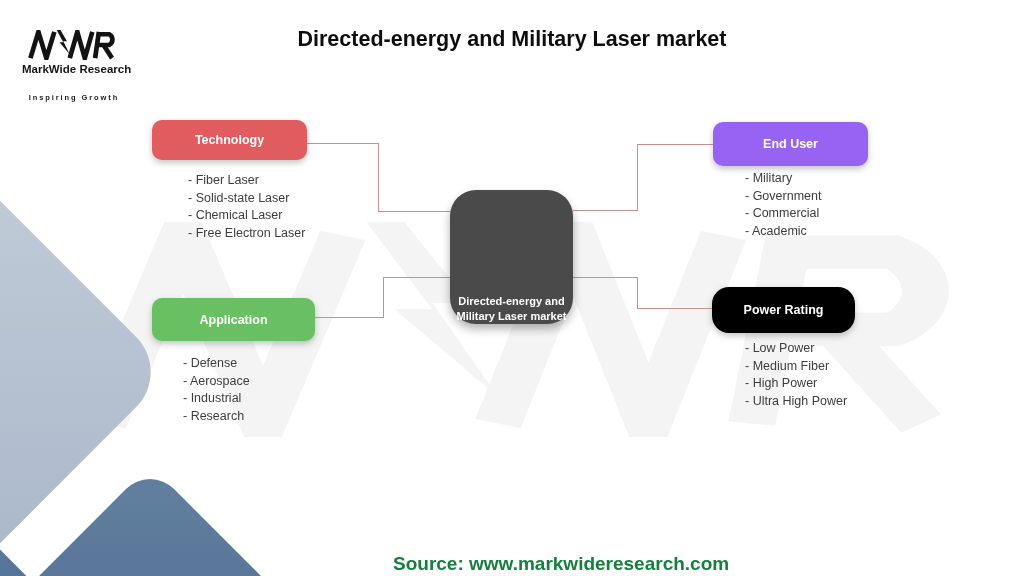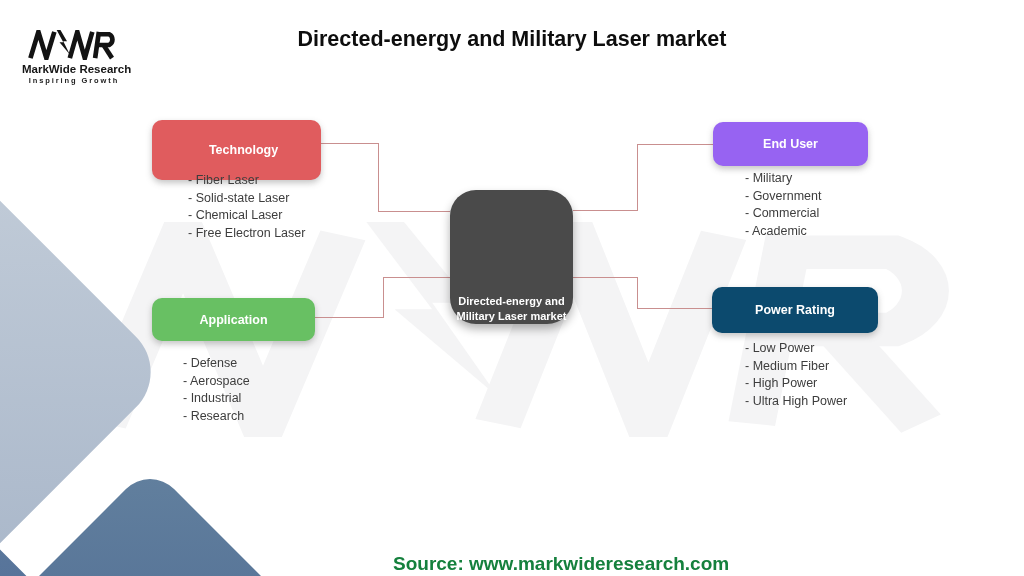--- a/index.html
+++ b/index.html
@@ -5,21 +5,21 @@
   html,body{margin:0;padding:0}
   .page{position:relative;width:1024px;height:576px;background:#ffffff;overflow:hidden;font-family:"Liberation Sans",sans-serif}
   .watermark{position:absolute;left:75px;top:222px;color:#f4f4f5}
   .diamond{position:absolute}
   .d-light{left:-227px;top:207px;width:330px;height:330px;border-radius:50px;transform:rotate(45deg);background:linear-gradient(135deg,#c3cdd9,#a8b6c9)}
   .d-dark{left:10px;top:523px;width:280px;height:280px;border-radius:34px;transform:rotate(45deg);background:linear-gradient(135deg,#62809e,#44608d)}
   .d-corner{left:-150px;top:541px;width:200px;height:200px;border-radius:26px;transform:rotate(45deg);background:linear-gradient(135deg,#5d7a9e,#47648f)}
   .logo{position:absolute;left:22px;top:30px;width:104px;text-align:center;color:#131313}
   .logo svg{display:block;margin:0 auto}
   .brand{font-size:11.5px;font-weight:bold;color:#161616;letter-spacing:0;margin-top:3px;white-space:nowrap}
-  .tagline{font-size:7.5px;font-weight:bold;color:#222;letter-spacing:1.9px;margin-top:1px;white-space:nowrap}
+  .tagline{font-size:7.5px;font-weight:bold;color:#222;letter-spacing:1.9px;margin-top:18px;white-space:nowrap}
   .title{position:absolute;left:0;right:0;top:27px;text-align:center;font-size:21.5px;font-weight:bold;color:#0d0d0d}
   .connectors{position:absolute;left:0;top:0}
   .seg-box{position:absolute;border-radius:10px;display:flex;align-items:center;justify-content:center;color:#fff;font-weight:bold;font-size:12.5px;box-shadow:0 3px 6px rgba(90,90,90,.35)}
   .seg-list{position:absolute;font-size:12.5px;color:#3d3d3d;line-height:17.6px}
   .center-node{position:absolute;left:450px;top:190px;width:123px;height:134px;background:#4a4a4a;border-radius:26px;display:flex;align-items:flex-end;justify-content:center;text-align:center;color:#fff;font-weight:bold;font-size:11px;line-height:15px;box-shadow:0 5px 10px rgba(0,0,0,.3)}
   .center-node div{white-space:nowrap}
   .source{position:absolute;top:553px;left:393px;font-size:19px;font-weight:bold;color:#15803d}
   .disclaimer{position:absolute;top:548px;left:667px;font-size:10.5px;color:#111}
 </style>
 </head>
@@ -67,21 +67,21 @@
     <polyline points="573,277 637,277 637,308 712,308" fill="none" stroke-width="1" shape-rendering="crispEdges" stroke="#c98f8f"></polyline>
   </svg>
 
   <div class="center-node">
     <div>
       <div>Directed-energy and</div>
       <div>Military Laser market</div>
     </div>
   </div>
 
-  <div class="seg-box" style="left: 152px; top: 120px; width: 155px; height: 60px; background: rgb(224, 92, 94); padding-left: 14px;">
+  <div class="seg-box" style="left: 152px; top: 120px; width: 155px; height: 40px; background: rgb(224, 92, 94);">
     <span>Technology</span>
   </div>
   <div class="seg-list" style="left:188px;top:172px">
       <div>- Fiber Laser</div>
       <div>- Solid-state Laser</div>
       <div>- Chemical Laser</div>
       <div>- Free Electron Laser</div>
     </div>
 
   <div class="seg-box" style="left: 713px; top: 122px; width: 155px; height: 44px; background: rgb(151, 99, 242);">
@@ -97,21 +97,21 @@
   <div class="seg-box" style="left: 152px; top: 298px; width: 163px; height: 43px; background: rgb(104, 192, 99);">
     <span>Application</span>
   </div>
   <div class="seg-list" style="left:183px;top:355px">
       <div>- Defense</div>
       <div>- Aerospace</div>
       <div>- Industrial</div>
       <div>- Research</div>
     </div>
 
-  <div class="seg-box" style="left: 712px; top: 287px; width: 166px; height: 46px; background: #0c4a6e;">
+  <div class="seg-box" style="left: 712px; top: 287px; width: 143px; height: 46px; background: #000000; border-radius: 17px;">
     <span>Power Rating</span>
   </div>
   <div class="seg-list" style="left:745px;top:340px">
       <div>- Low Power</div>
       <div>- Medium Fiber</div>
       <div>- High Power</div>
       <div>- Ultra High Power</div>
     </div>
 
   <div class="source">Source: www.markwideresearch.com</div>

